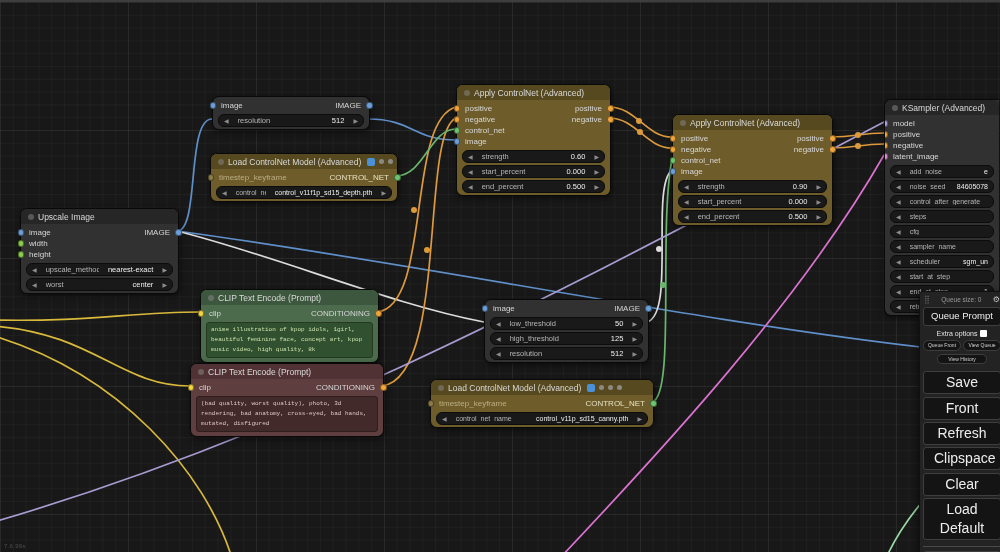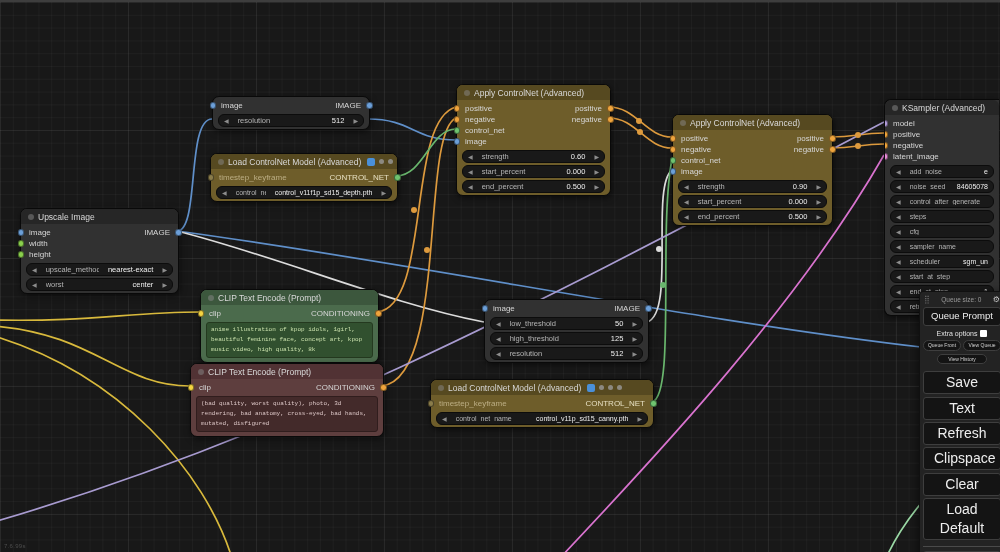--- a/index.html
+++ b/index.html
@@ -458,21 +458,21 @@
     </div>
     <div class="tiny-row">
       <span class="btn tiny">Queue Front</span>
       <span class="btn tiny">View Queue</span>
     </div>
     <div class="tiny-row">
       <span class="btn tiny solo">View History</span>
     </div>
     <div style="height:2px;"></div>
     <div class="btn">Save</div>
-    <div class="btn">Text</div>
+    <div class="btn">Front</div>
     <div class="btn">Refresh</div>
     <div class="btn">Clipspace</div>
     <div class="btn">Clear</div>
     <div class="btn">Load Default</div>
     <div class="divider"></div>
     <div class="btn">Manager</div>
     <div class="btn share">Share</div>
   </div>
 
   <div id="status-text">7.6.99s</div>

